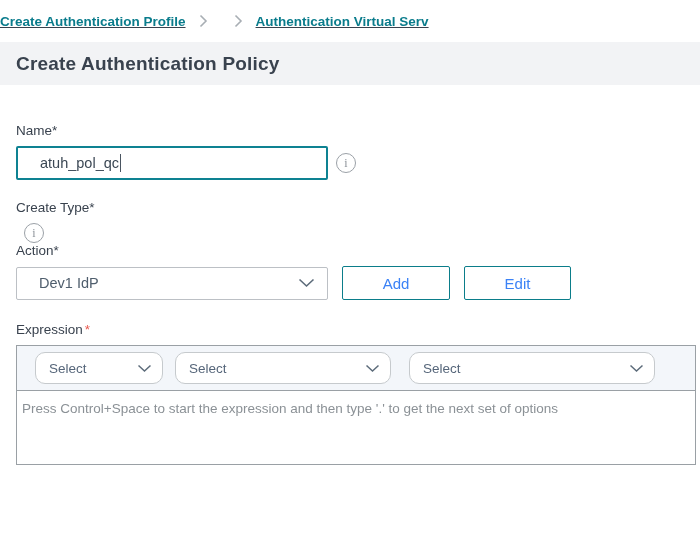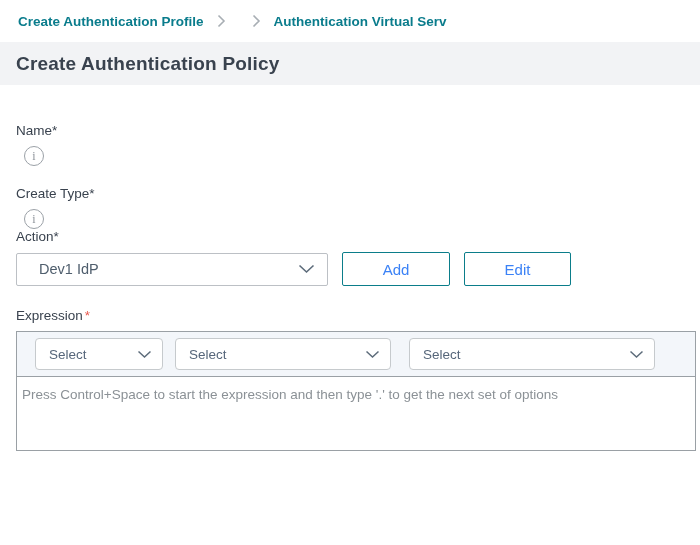--- a/index.html
+++ b/index.html
@@ -9,23 +9,23 @@
     overflow: hidden;
     font-family: "Liberation Sans", sans-serif;
     color: #39424e;
   }
 
   
   .breadcrumb {
     height: 42px;
     display: flex;
     align-items: center;
-    padding-left: 18px;
     white-space: nowrap;
     overflow: hidden;
+    text-decoration: underline;
   }
   .crumb {
     color: #0a7c8c;
     font-size: 13.5px;
     font-weight: bold;
     cursor: pointer;
     flex: 0 0 auto;
   }
   .crumb-sep {
     flex: 0 0 auto;
@@ -139,21 +139,21 @@
     height: 45px;
     background: #f3f6fa;
     border-bottom: 1px solid #9aa0a5;
     display: flex;
     align-items: center;
   }
   .expr-select {
     height: 32px;
     background: #fff;
     border: 1px solid #c6cacd;
-    border-radius: 4px;
+    border-radius: 10px;
     display: flex;
     align-items: center;
     padding: 0 10px 0 13px;
     font-size: 13.5px;
     color: #56667a;
     cursor: pointer;
   }
   .expr-select .select-value { flex: 1 1 auto; }
   .expr-select-1 { width: 128px; margin-left: 18px; }
   .expr-select-2 { width: 216px; margin-left: 12px; }
@@ -189,20 +189,24 @@
 
 <header class="page-header">
   <h1 class="page-title">Create Authentication Policy</h1>
 </header>
 
 <div class="form-area">
 
   <div class="group-name">
     <div class="field-label">Name*</div>
     <div class="row">
+      <div class="text-input">
+        <span>atuh_pol_qc</span>
+        <span class="caret"></span>
+      </div>
       <span class="info-icon">i</span>
     </div>
   </div>
 
   <div class="group-actiontype">
     <div class="field-label">Create Type*</div>
     <div class="row">
       <span class="info-icon">i</span>
     </div>
   </div>

